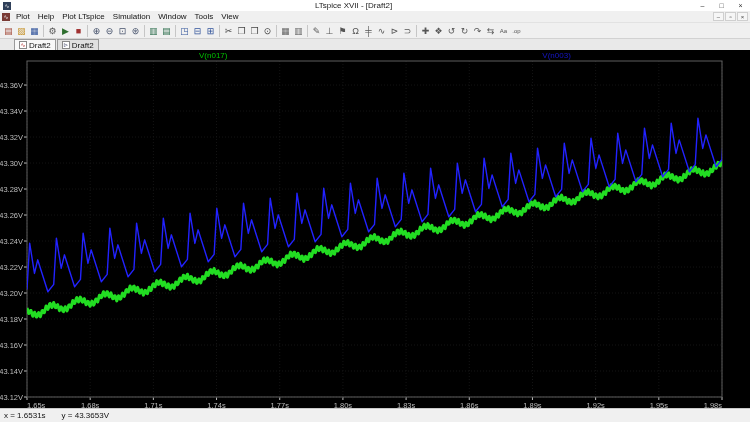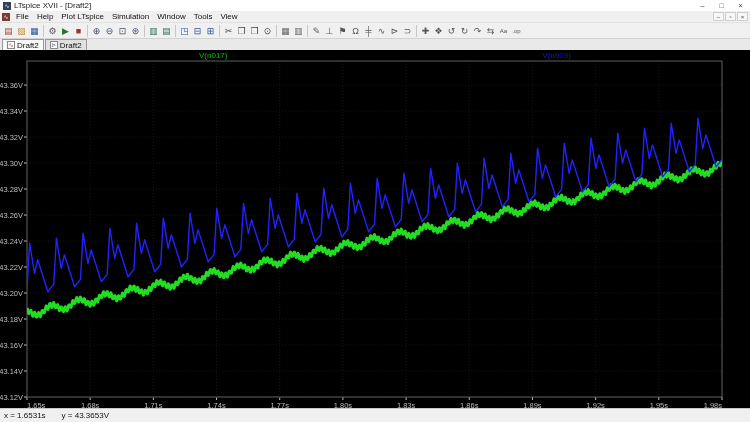--- a/index.html
+++ b/index.html
@@ -4,42 +4,42 @@
 <style>
   * { margin:0; padding:0; box-sizing:border-box; }
   html,body { width:750px; height:422px; overflow:hidden; background:#000;
               font-family:"Liberation Sans", sans-serif; }
 
   
   .titlebar { height:11px; background:#ffffff; display:flex; align-items:center;
               font-size:8px; color:#222; padding-left:3px; }
   .app-icon { width:8px; height:8px; background:#30405a; color:#e8e8e8; font-size:6px;
               line-height:8px; text-align:center; margin-right:3px; flex:0 0 auto; }
-  .title-text { flex:1 1 auto; white-space:nowrap; }
+  .title-text { flex:1 1 auto; white-space:nowrap;text-align:center; }
   .win-controls { display:flex; height:11px; }
   .win-btn { width:19px; height:11px; display:flex; align-items:center; justify-content:center;
              font-size:7px; color:#333; }
 
   .menubar { height:11px; background:#f0f0f0; display:flex; align-items:center;
              font-size:8px; color:#111; padding:0 2px; }
   .child-icon { width:8px; height:8px; background:#7a3a34; color:#eee; font-size:6px;
                 line-height:8px; text-align:center; margin-right:2px; flex:0 0 auto; }
   .menu-item { padding:0 4px; height:11px; display:flex; align-items:center; }
   .menu-spacer { flex:1 1 auto; }
   .child-btn { width:11px; height:9px; display:flex; align-items:center; justify-content:center;
                font-size:6px; color:#444; border:1px solid #cfcfcf; background:#f6f6f6; margin-left:1px; }
 
   .toolbar { height:16px; background:#f0f0f0; border-top:1px solid #e2e2e2;
              display:flex; align-items:center; padding-left:2px; }
   .tool { width:13px; height:14px; display:flex; align-items:center; justify-content:center;
           font-size:9px; line-height:14px; }
   .tool-sep { width:1px; height:12px; background:#c6c6c6; margin:0 2px; flex:0 0 auto; }
 
   .tabbar { height:12px; background:#e9e9e9; border-top:1px solid #d2d2d2;
-            display:flex; align-items:flex-end; padding-left:2px; }
+            display:flex; align-items:flex-end; padding-left:14px; }
   .tab { height:11px; display:flex; align-items:center; gap:2px; font-size:8px; color:#111;
          padding:0 4px; border:1px solid #9a9a9a; border-bottom:none; background:#e0e0e0; margin-right:1px; }
   .tab.active { background:#f8f8f8; }
   .tab-icon { width:8px; height:8px; background:#fff; border:1px solid #888; font-size:6px;
               line-height:6px; text-align:center; }
   .tab-icon.plot { color:#b03030; }
   .tab-icon.schem { color:#555a7a; }
 
   
   .pane { height:358px; background:#000; position:relative; }
@@ -58,21 +58,21 @@
   <div class="win-controls">
       <div class="win-btn">–</div>
       <div class="win-btn">□</div>
       <div class="win-btn close">×</div>
     </div>
 </div>
 
 <div class="menubar">
   <div class="child-icon">∿</div>
   <div id="menu-items" style="display:flex;">
-      <div class="menu-item">File</div>
+      <div class="menu-item">Plot</div>
       <div class="menu-item">Help</div>
       <div class="menu-item">Plot LTspice</div>
       <div class="menu-item">Simulation</div>
       <div class="menu-item">Window</div>
       <div class="menu-item">Tools</div>
       <div class="menu-item">View</div>
     </div>
   <div class="menu-spacer"></div>
   <div id="child-controls" style="display:flex;">
       <div class="child-btn">–</div>

